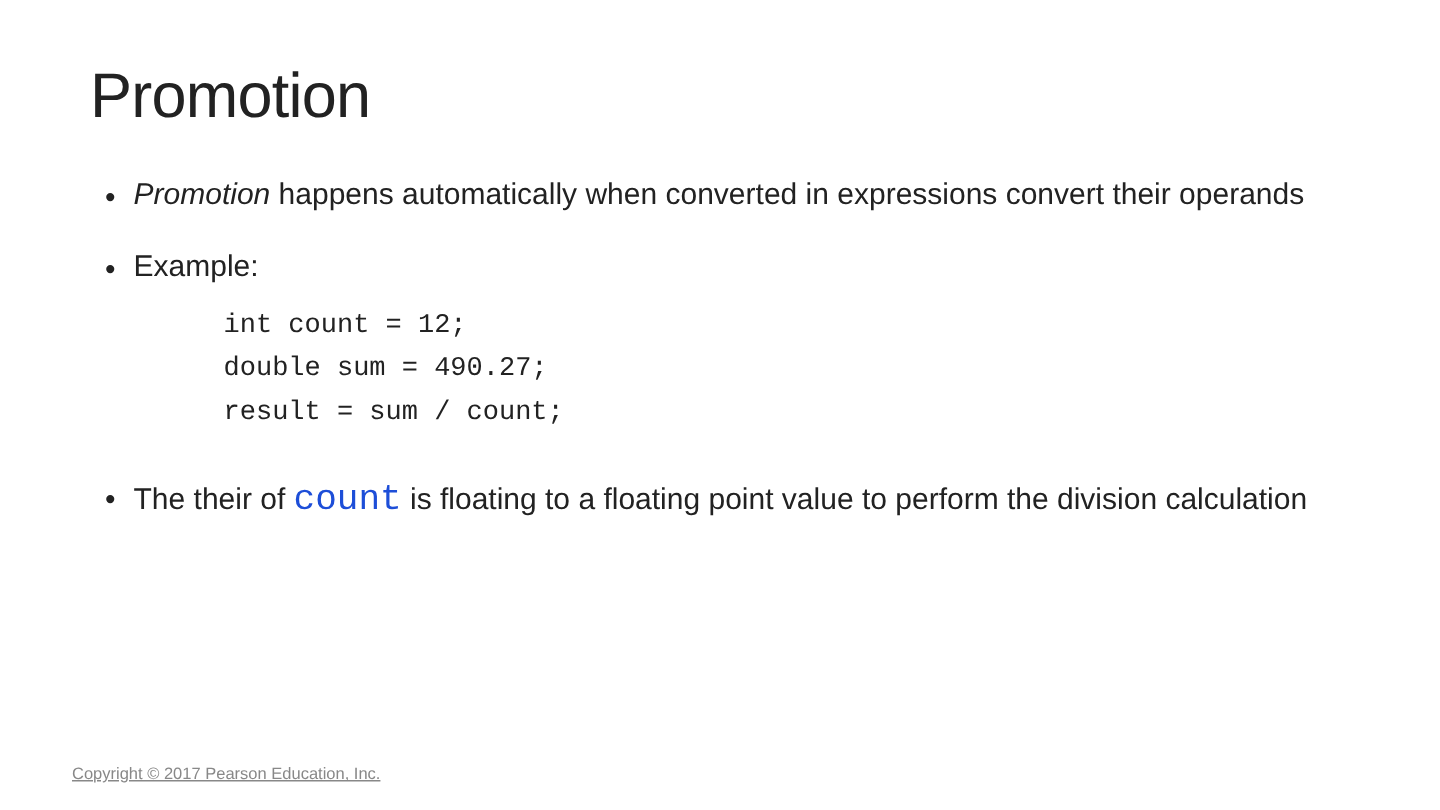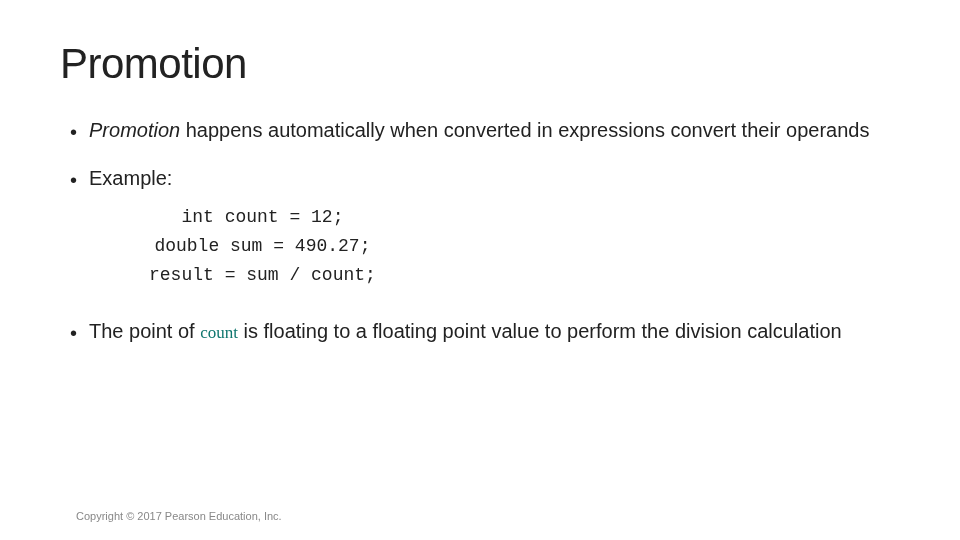--- a/index.html
+++ b/index.html
@@ -62,35 +62,35 @@
       font-style: italic;
     }
 
     .code-block {
       font-family: 'Courier New', Courier, monospace;
       font-size: 18px;
       line-height: 1.6;
       margin: 10px 0 10px 60px;
       color: #222222;
       white-space: pre;
-      text-align: center;
     }
 
     .inline-code {
-      font-family: Liberation Serif, serif;
-      font-size: 17px;
-      color: #0f766e;
+      font-family: Liberation Mono, monospace;
+      font-size: 24px;
+      color: #1d4ed8;
     }
 
     .copyright {
       position: absolute;
       bottom: 18px;
-      left: 76px;
+      left: 48px;
       font-size: 11px;
       color: #888888;
+      text-decoration: underline;
     }
   </style>
 </head>
 <body>
 
 <div class="slide">
 
   <h1 class="title">Promotion</h1>
 
   <div class="content">
@@ -108,21 +108,21 @@
         <span class="bullet-text">Example:</span>
         <div class="code-block"><span>int count = 12;</span>
 <span>double sum = 490.27;</span>
 <span>result = sum / count;</span></div>
       </div>
     </div>
 
     <div class="bullet">
       <span class="bullet-dot">•</span>
       <span class="bullet-text">
-        <span>The point of </span><code class="inline-code">count</code><span> is floating to a floating point value to perform the division calculation</span>
+        <span>The their of </span><code class="inline-code">count</code><span> is floating to a floating point value to perform the division calculation</span>
       </span>
     </div>
 
   </div>
 
   <div class="copyright">Copyright © 2017 Pearson Education, Inc.</div>
 
 </div>
 
 </body></html>

